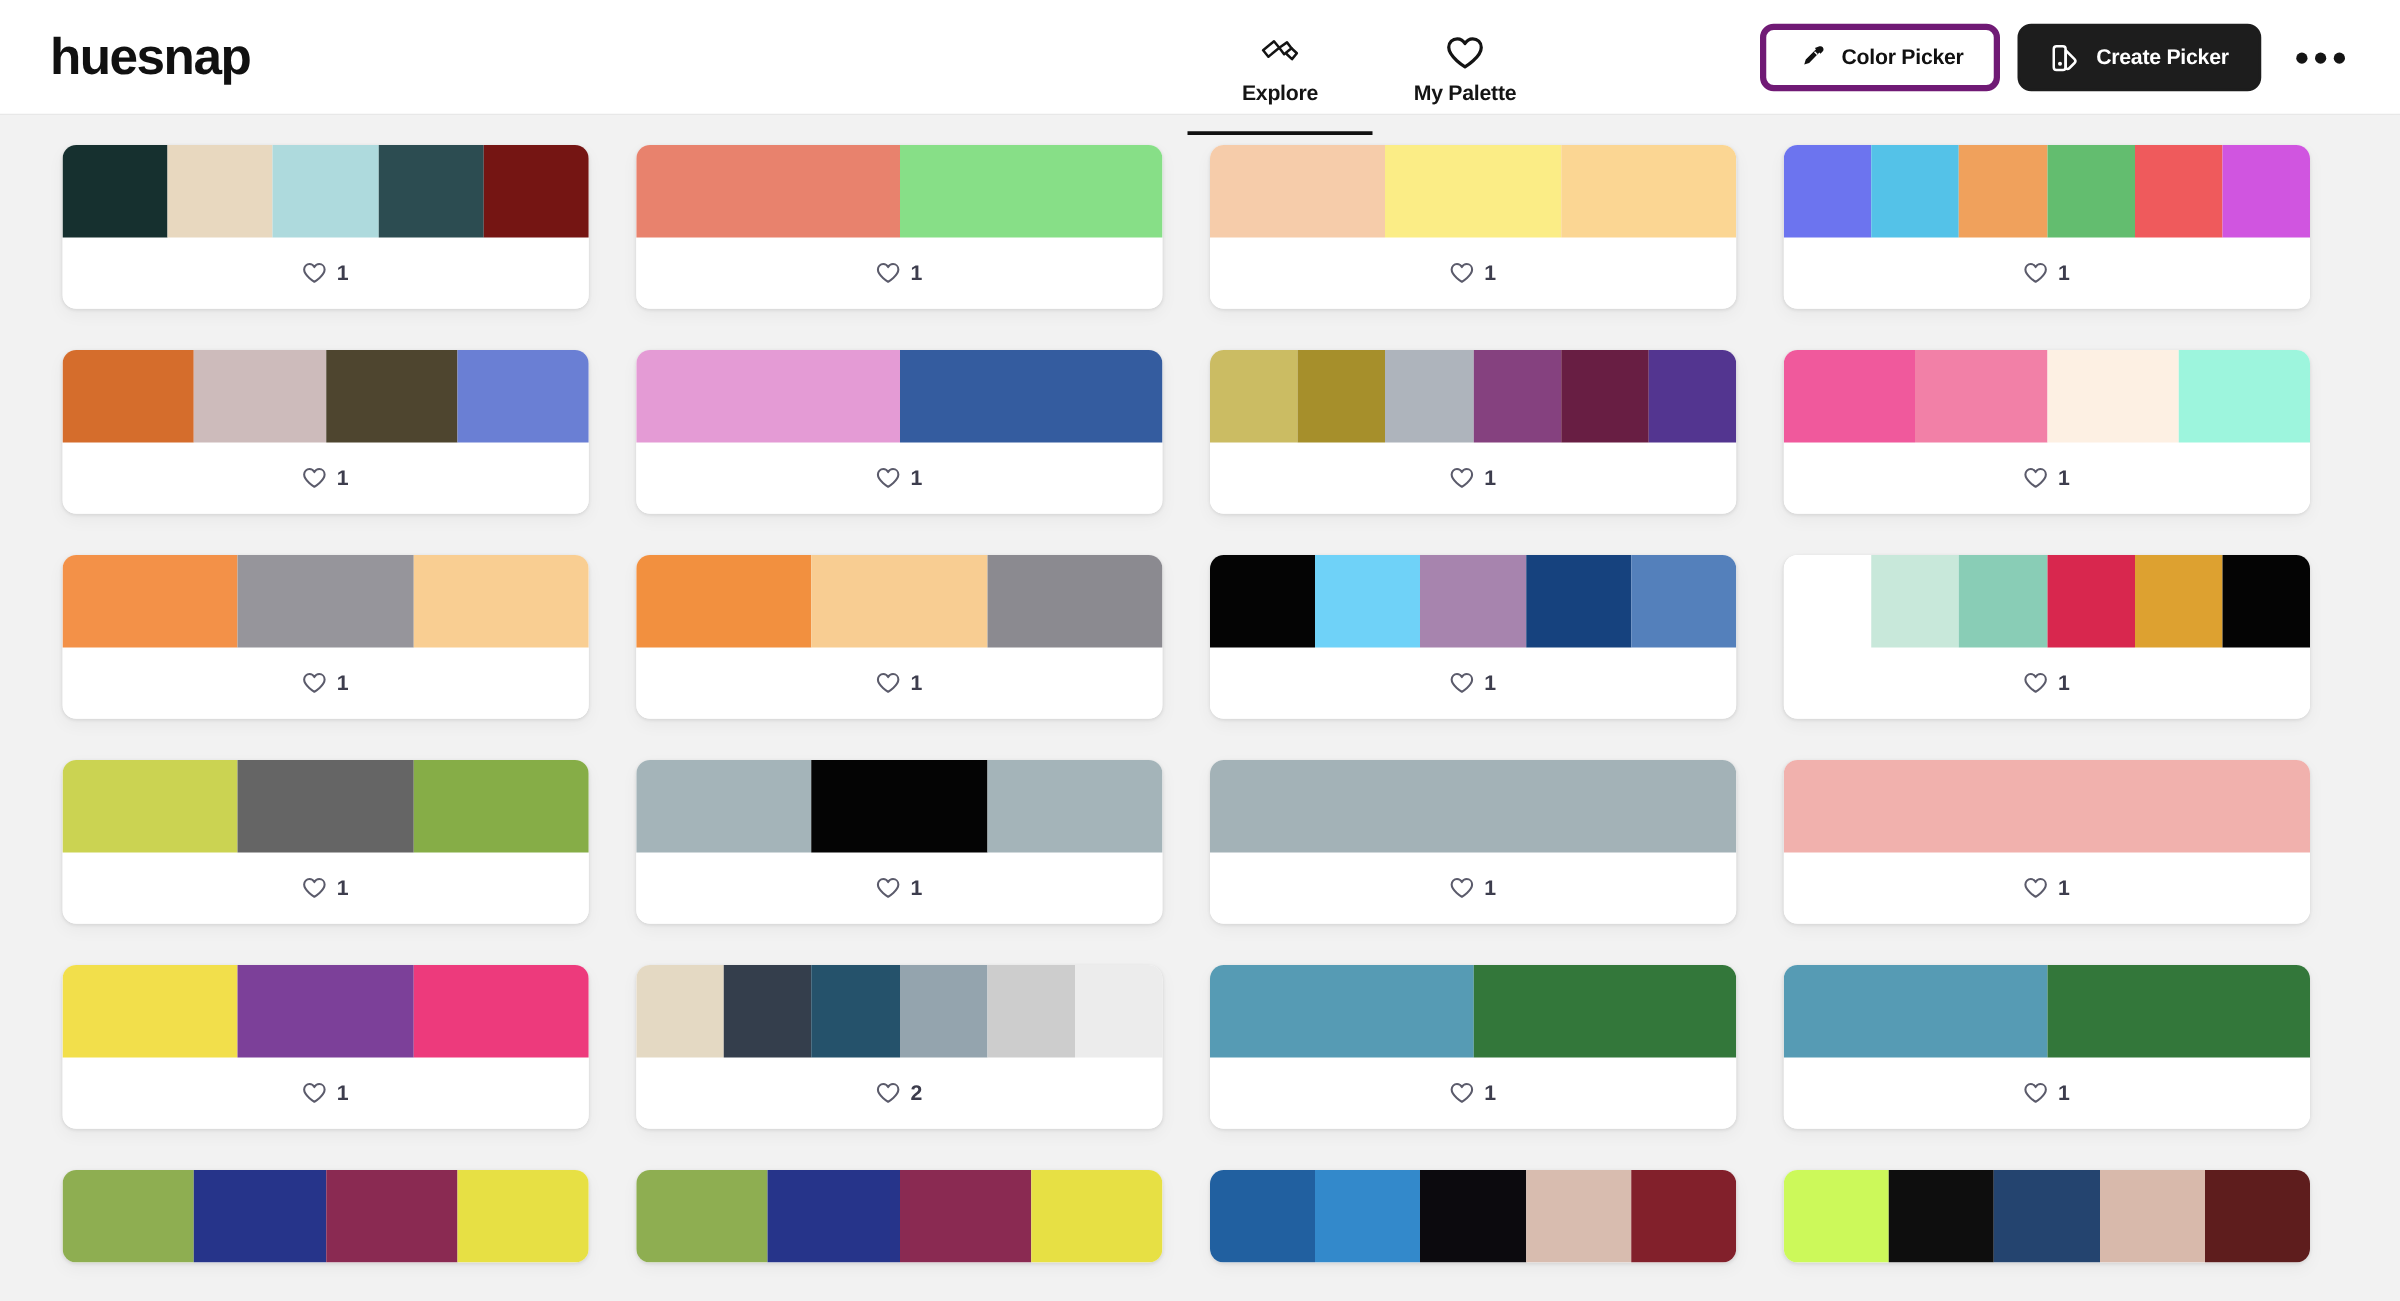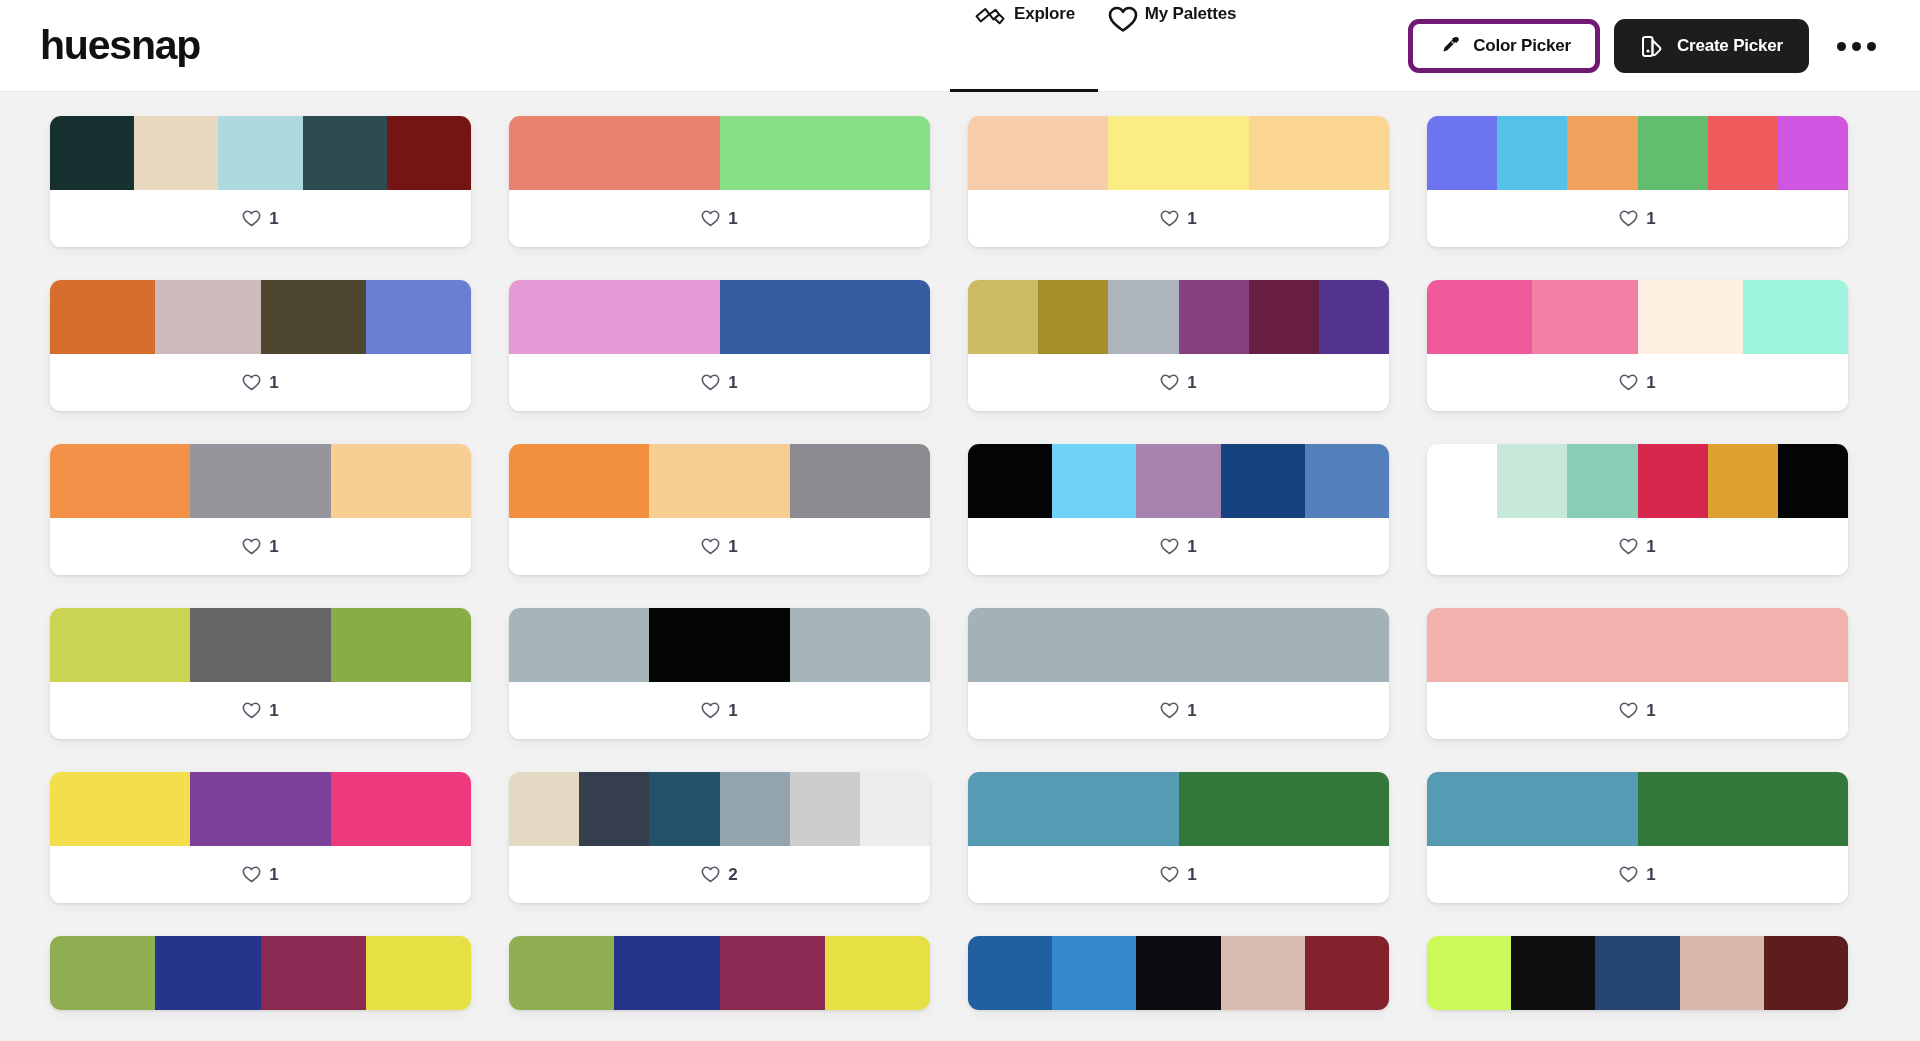--- a/index.html
+++ b/index.html
@@ -36,24 +36,25 @@
   .nav {
     position: absolute;
     left: 950px;
     top: 0;
     height: 92px;
     display: flex;
     align-items: flex-start;
     gap: 0px;
   }
   .nav-item {
-    height: 92px;
+    height: 108px;
     width: 148px;
     display: flex;
-    align-items: flex-start;
+    flex-direction: column;
+    align-items: center;
     justify-content: center;
     gap: 7px;
     cursor: pointer;
     position: relative;
     padding-top: 4px;
   }
   .nav-item .nav-label {
     font-size: 17px;
     font-weight: 700;
     color: #141414;
@@ -184,21 +185,21 @@
       </span>
       <span class="nav-label">Explore</span>
     </div>
 
     <div class="nav-item">
       <span class="nav-icon">
         <svg width="30" height="27" viewBox="0 0 30 27" fill="none">
           <path d="M15 24.5 C15 24.5 2 16.6 2 8.9 C2 4.9 5.1 2 8.8 2 C11.4 2 13.7 3.5 15 5.8 C16.3 3.5 18.6 2 21.2 2 C24.9 2 28 4.9 28 8.9 C28 16.6 15 24.5 15 24.5 Z" stroke="#141414" stroke-width="2.6" stroke-linejoin="round" fill="none"></path>
         </svg>
       </span>
-      <span class="nav-label">My Palettes</span>
+      <span class="nav-label">My Palette</span>
     </div>
 
   </div>
 
   <div class="header-actions">
 
     <div class="btn btn-outline">
       <span>
         <svg width="24" height="24" viewBox="0 0 24 24" fill="none">
           <path d="M18.6 3.0 a2.6 2.6 0 0 1 3.0 3.6 l-2.2 2.3 -0.9 -0.9 -8.2 8.3 -3.9 1.2 1.2 -3.9 8.2 -8.3 -0.9 -0.9 Z" fill="#111111"></path>

